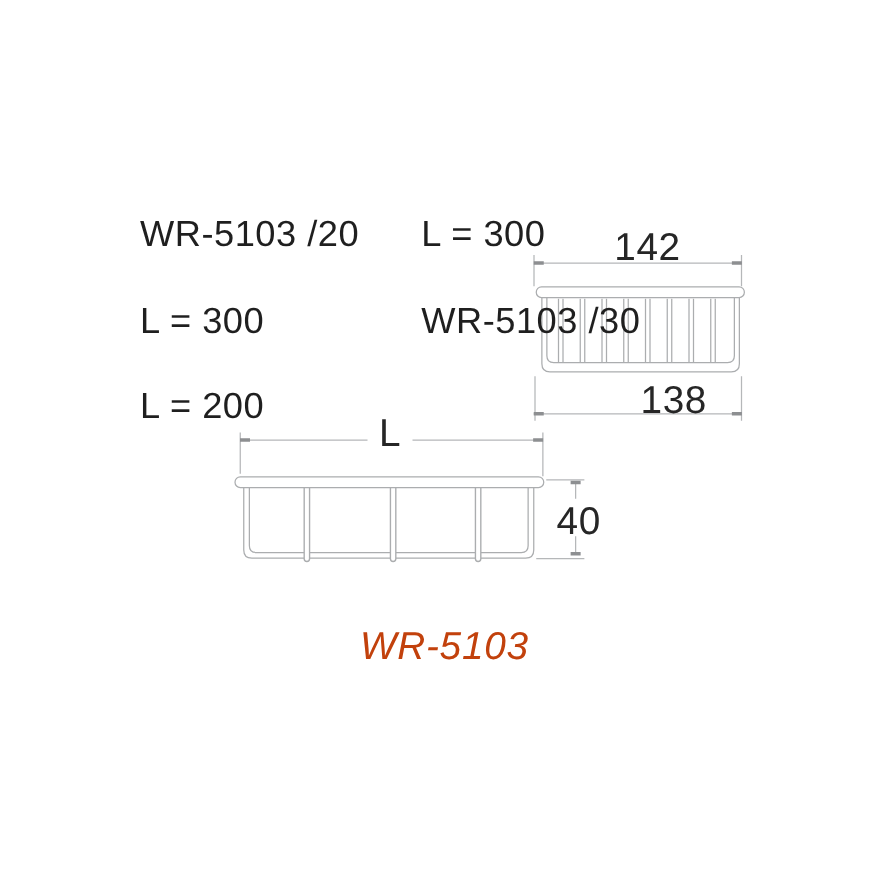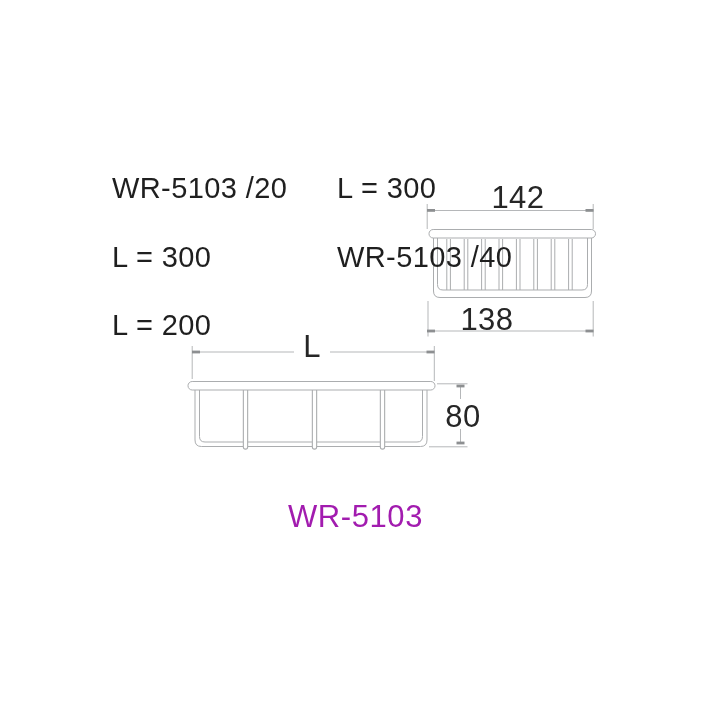--- a/index.html
+++ b/index.html
@@ -17,29 +17,29 @@
     font-size:29px;line-height:38.6px;letter-spacing:0.4px;
     color:#1f1f1f;white-space:nowrap;gap:30px;
   }
 
   
   .dim-text{
     position:absolute;color:#262626;font-size:31px;line-height:31px;
     text-align:center;letter-spacing:0.5px;white-space:nowrap;
   }
   .dim-142{left:471px;top:182px;width:94px;}
-  .dim-138{left:440px;top:304px;width:94px;}
+  .dim-138{left:492px;top:304px;width:94px;}
   .dim-L{left:292px;top:331px;width:40px;}
   .dim-50{left:438px;top:401px;width:50px;}
 
   
   .product-label{
     position:absolute;left:258px;top:501px;width:195px;
     text-align:center;font-size:31px;line-height:31px;
-    color:#a21caf;letter-spacing:0.6px;
+    color:#c2410c;letter-spacing:0.6px;font-style:italic;
   }
 </style>
 </head>
 <body>
 
 <svg id="drawing-svg" viewBox="0 0 709 709" xmlns="http://www.w3.org/2000/svg">
 
   <g fill="none" stroke-width="1" stroke="#abadaf">
 
     <g>
@@ -106,22 +106,22 @@
       <rect x="456.5" y="384.6" width="8" height="2.8"></rect>
       <rect x="456.5" y="441.6" width="8" height="2.8"></rect>
     </g>
   </g>
 </svg>
 
 <div class="spec-block">
   <span>WR-5103 /20</span>
   <span>L = 300</span>
   <span>L = 300</span>
-  <span>WR-5103 /40</span>
+  <span>WR-5103 /30</span>
   <span>L = 200</span>
 </div>
 
 <div class="dim-text dim-142">142</div>
 <div class="dim-text dim-138">138</div>
 <div class="dim-text dim-L">L</div>
-<div class="dim-text dim-50">80</div>
+<div class="dim-text dim-50">40</div>
 
 <div class="product-label">WR-5103</div>
 
 </body></html>

